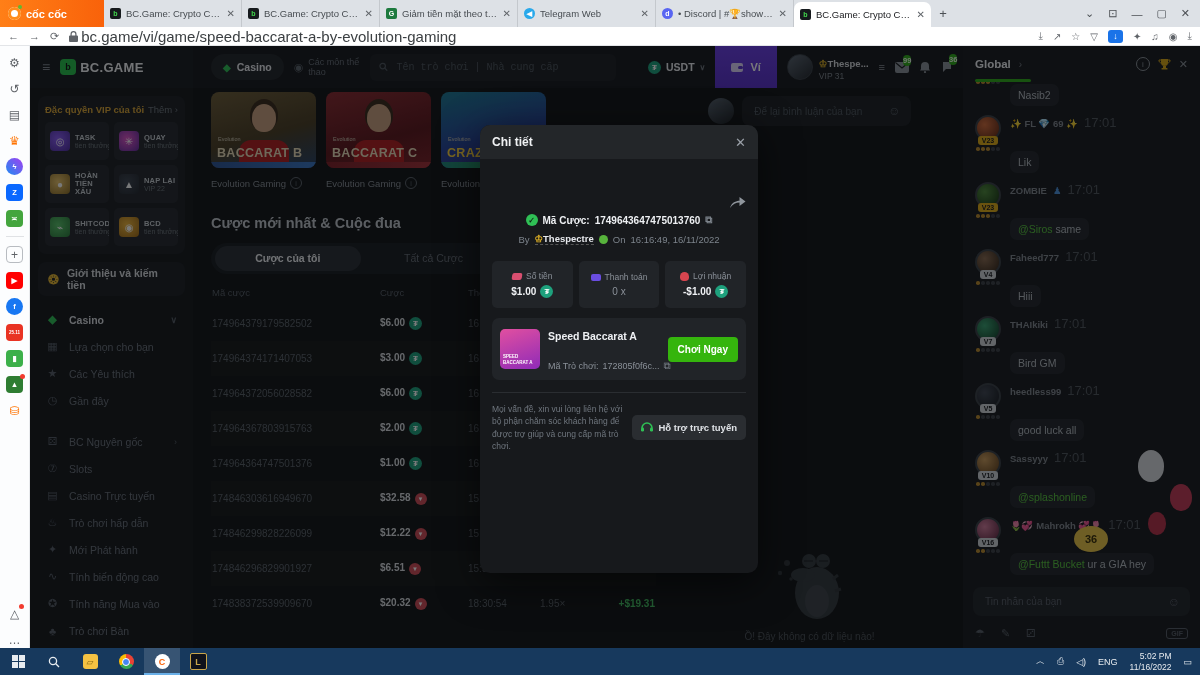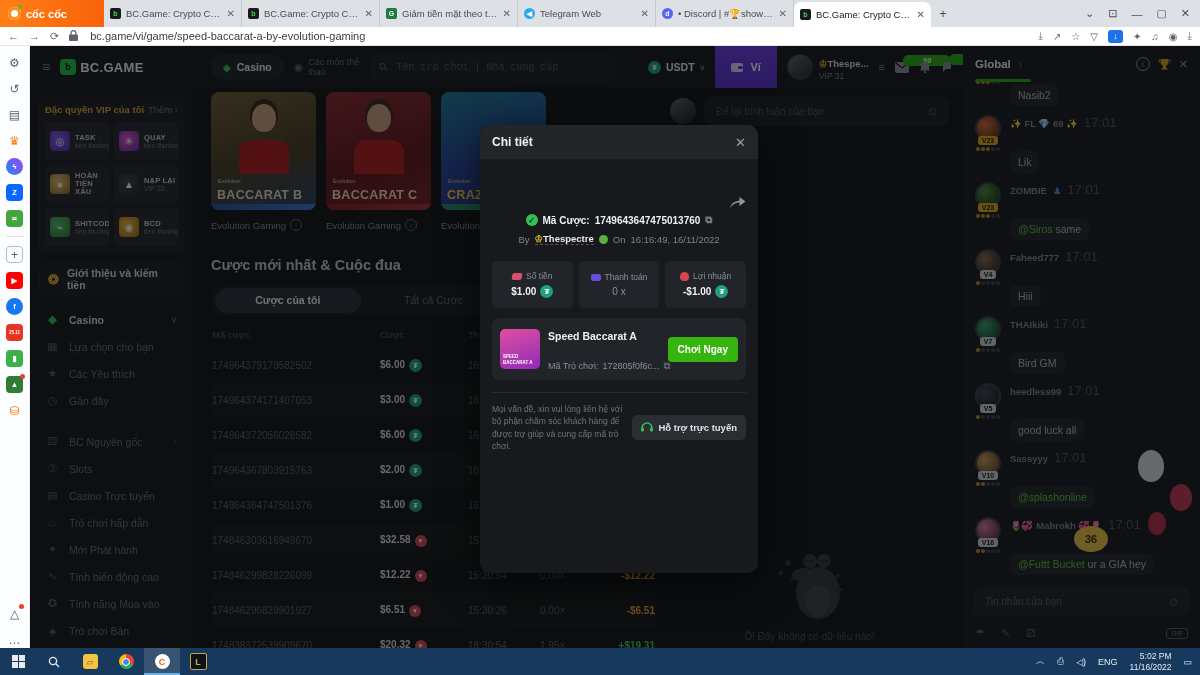--- a/index.html
+++ b/index.html
@@ -16,21 +16,21 @@
   .tab .x{color:#5f6368;font-size:10px;flex:0 0 auto;}
   .fav{width:11px;height:11px;border-radius:2px;flex:0 0 auto;display:flex;align-items:center;justify-content:center;font-size:7px;color:#fff;font-weight:bold;}
   .fav-bc{background:#161a1d;color:#41d64c;}
   .fav-g2{background:#1d7a3e;}
   .fav-tg{background:#29a9eb;border-radius:50%;}
   .fav-dc{background:#5865f2;border-radius:50%;}
   .newtab{width:24px;display:flex;align-items:center;justify-content:center;color:#4b4f54;font-size:13px;}
   .tabbar-right{margin-left:auto;display:flex;align-items:center;gap:14px;padding:0 10px;color:#4b4f54;font-size:11px;}
   .addrbar{position:absolute;left:0;top:27px;width:1200px;height:19px;background:#ffffff;display:flex;align-items:center;gap:10px;padding:0 8px;box-sizing:border-box;border-bottom:1px solid #e3e5e8;}
   .nav-ic{color:#5f6368;font-size:11px;line-height:1;}
-  .url{display:flex;gap:12px;flex:1;font-size:11px;color:#3c4043;}
+  .url{display:flex;align-items:center;gap:3px;flex:1;font-size:15px;color:#3c4043;}
   .addr-right{display:flex;align-items:center;gap:10px;color:#5f6368;font-size:10px;}
   .dl-blue{background:#1a73e8;color:#fff;width:15px;height:13px;border-radius:3px;display:flex;align-items:center;justify-content:center;font-size:9px;}
   
   .bstrip{position:absolute;left:0;top:46px;width:30px;height:602px;background:#fcfdfe;border-right:1px solid #e8eaed;display:flex;flex-direction:column;align-items:center;padding-top:8px;box-sizing:border-box;gap:9px;}
   .bi{width:17px;height:17px;display:flex;align-items:center;justify-content:center;font-size:12px;color:#5f6368;border-radius:4px;flex:0 0 auto;}
   .bi.sq{font-size:7.5px;color:#fff;font-weight:bold;}
   .bstrip .sep{width:18px;height:1px;background:#e0e2e5;flex:0 0 auto;}
   .bstrip .spacer{flex:1;}
   .bell-dot{position:relative;}
   .bell-dot:after{content:"";position:absolute;right:-1px;top:-1px;width:5px;height:5px;border-radius:50%;background:#f23b2f;}
@@ -82,27 +82,27 @@
   .cur{display:flex;align-items:center;gap:5px;color:#e8eaee;font-size:10.5px;font-weight:bold;margin-left:auto;}
   .coin-t{width:13px;height:13px;border-radius:50%;background:#1ea17d;color:#fff;font-size:8px;display:inline-flex;align-items:center;justify-content:center;flex:0 0 auto;}
   .coin-x{width:12px;height:12px;border-radius:50%;background:#cf4a55;color:#fff;font-size:6px;display:inline-flex;align-items:center;justify-content:center;flex:0 0 auto;}
   .wallet{height:42px;background:linear-gradient(180deg,#6a3de4,#5830c9);display:flex;align-items:center;gap:6px;padding:0 16px;color:#fff;font-size:11px;font-weight:bold;}
   .user{display:flex;align-items:center;gap:6px;}
   .uava{width:24px;height:24px;border-radius:50%;background:linear-gradient(140deg,#5a6470,#23272d);border:1px solid #3a4048;}
   .uname{font-size:9.5px;color:#d7dade;font-weight:bold;white-space:nowrap;}
   .uname .crown{color:#e3b324;}
   .ulvl{font-size:8.5px;color:#7d848c;}
   .hic{position:relative;color:#8a9098;display:flex;align-items:center;}
-  .badge{position:absolute;top:-7px;left:8px;background:#2faa18;color:#eafce5;font-size:7.5px;font-weight:bold;border-radius:7px;padding:1px 20px;}
+  .badge{position:absolute;top:-7px;left:8px;background:#2faa18;color:#eafce5;font-size:7.5px;font-weight:bold;border-radius:7px;padding:1px 0;}
   
   .content{flex:1;display:flex;gap:14px;padding:4px 10px 0 18px;min-height:0;}
   .colL{width:445px;flex:0 0 auto;}
   .cards{display:flex;gap:10px;}
   .gcard{width:105px;flex:0 0 auto;}
-  .gimg{height:118px;border-radius:8px;position:relative;overflow:hidden;}
+  .gimg{height:76px;border-radius:8px;position:relative;overflow:hidden;}
   .g-b{background:linear-gradient(165deg,#6d5c38 0%,#4a3d24 55%,#274064 100%);}
   .g-c{background:linear-gradient(165deg,#8a2a30 0%,#5c161c 60%,#7a2026 100%);}
   .g-z{background:linear-gradient(165deg,#1d7a93 0%,#27459c 55%,#3b2f80 100%);}
   .dealer{position:absolute;left:50%;top:12px;transform:translateX(-50%);width:56px;height:70px;}
   .dealer .head{position:absolute;left:50%;top:0;transform:translateX(-50%);width:24px;height:28px;border-radius:50% 50% 46% 46%;background:#c9a07e;box-shadow:0 -3px 0 2px #3a2a1c;}
   .dealer .body{position:absolute;left:50%;bottom:0;transform:translateX(-50%);width:50px;height:34px;border-radius:12px 12px 0 0;background:#b01d20;}
   .gbrand{position:absolute;left:7px;bottom:26px;font-size:5.5px;color:#cfc8b4;}
   .gtitle{position:absolute;left:0;right:0;bottom:8px;padding:0 6px;font-size:12.5px;font-weight:bold;color:#e9dcba;letter-spacing:.3px;white-space:nowrap;}
   .g-z .gtitle{color:#ffd43d;}
   .gband{position:absolute;left:0;right:0;bottom:0;height:6px;background:linear-gradient(90deg,#2d5496,#3a76c4);}
@@ -118,21 +118,21 @@
   table.bets th{color:#565d66;font-size:9.5px;font-weight:normal;text-align:left;height:26px;}
   table.bets td{font-size:10px;height:33px;color:#5a6168;white-space:nowrap;overflow:hidden;}
   col.c-id{width:168px;}col.c-bet{width:88px;}col.c-time{width:72px;}col.c-pay{width:55px;}col.c-prof{width:62px;}
   td.bet,th.r{color:#d8dbdf;font-weight:bold;}
   td.bet span.v{color:#d8dbdf;font-weight:bold;margin-right:4px;}
   td.prof,th.pr{text-align:right;}
   td.prof.loss{color:#eda23b;font-weight:bold;}
   td.prof.win{color:#46c564;font-weight:bold;}
   tr.alt td{background:rgba(255,255,255,.018);}
   
-  .colR{flex:1;display:flex;flex-direction:column;min-width:0;padding-right:4px;}
+  .colR{flex:1;display:flex;flex-direction:column;min-width:0;padding-right:4px;align-items:center;}
   .cbar{display:flex;align-items:center;gap:8px;margin-top:4px;}
   .cava{width:26px;height:26px;border-radius:50%;background:linear-gradient(140deg,#55606c,#1f2328);flex:0 0 auto;}
   .cinput{flex:1;display:flex;align-items:center;background:#1d2024;border-radius:8px;height:30px;padding:0 10px;}
   .cinput input{flex:1;background:transparent;border:none;outline:none;font-size:10px;color:#9aa1a9;font-family:inherit;}
   .cinput input::placeholder{color:#4d545c;}
   .smiley{color:#565d66;font-size:12px;}
   .empty{margin-top:auto;display:flex;flex-direction:column;align-items:center;padding-bottom:6px;}
   .empty .txt{margin-top:6px;color:#4a5056;font-size:10px;}
   
   .chat{width:237px;flex:0 0 auto;background:#191b1f;display:flex;flex-direction:column;position:relative;overflow:hidden;}

